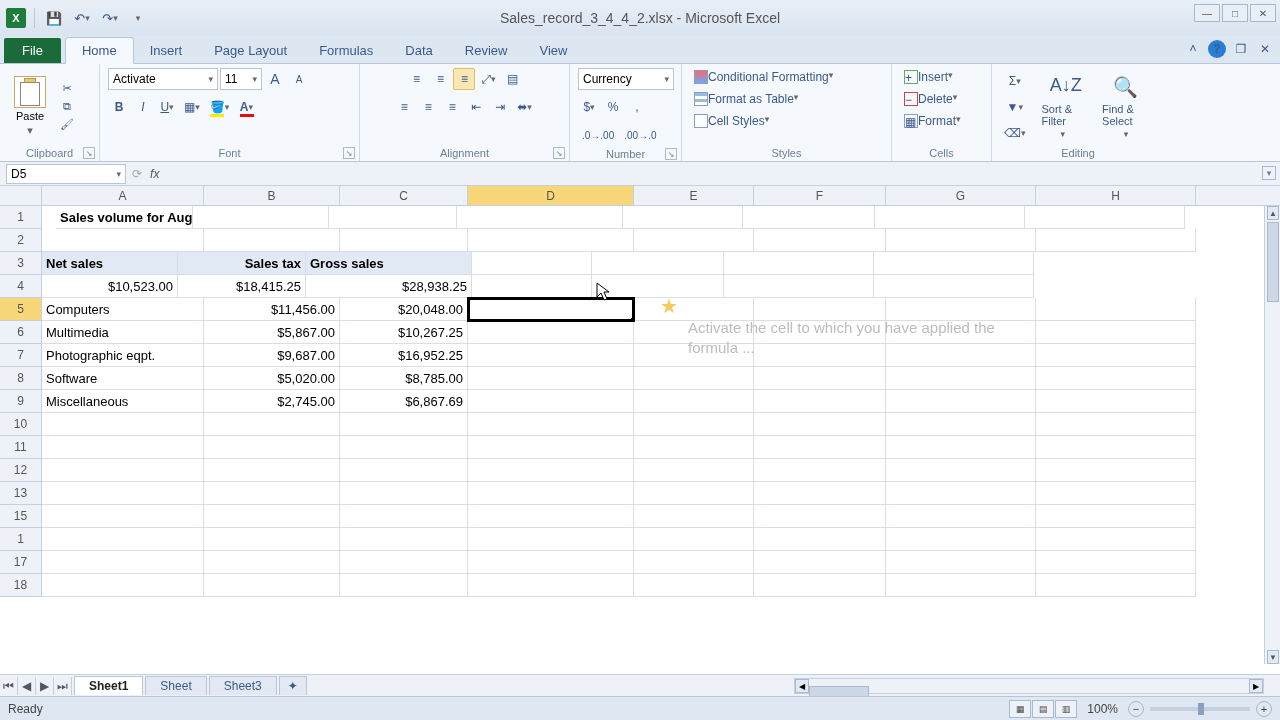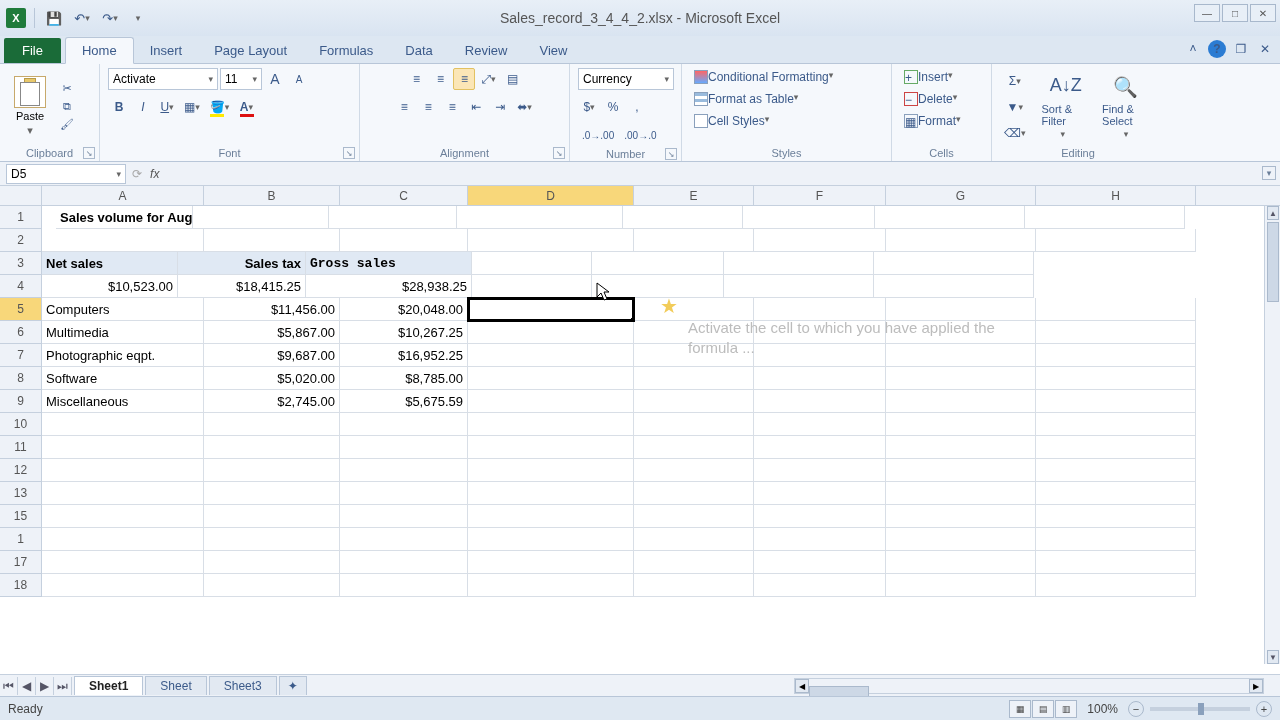--- a/index.html
+++ b/index.html
@@ -344,21 +344,21 @@
         <div class="cell" style="width: 166px;"></div>
         <div class="cell" style="width: 120px;"></div>
         <div class="cell" style="width: 132px;"></div>
         <div class="cell" style="width: 150px;"></div>
         <div class="cell" style="width: 160px;"></div>
       </div>
       <div class="row">
         <div class="rh">3</div>
         <div class="cell hdr" style="width: 136px;">Net sales</div>
         <div class="cell hdr r" style="width: 128px; justify-content: flex-end;">Sales tax</div>
-        <div class="cell hdr" style="width: 166px; font-family: Liberation Mono, monospace;">Gross sales</div>
+        <div class="cell hdr" style="width: 166px;">Gross sales</div>
         <div class="cell" style="width: 120px;"></div>
         <div class="cell" style="width: 132px;"></div>
         <div class="cell" style="width: 150px;"></div>
         <div class="cell" style="width: 160px;"></div>
       </div>
       <div class="row">
         <div class="rh">4</div>
         <div class="cell r" style="width: 136px;">$10,523.00</div>
         <div class="cell r" style="width: 128px;">$18,415.25</div>
         <div class="cell r" style="width: 166px;">$28,938.25</div>
@@ -408,21 +408,21 @@
         <div class="cell r" style="width: 166px;"></div>
         <div class="cell" style="width: 120px;"></div>
         <div class="cell" style="width: 132px;"></div>
         <div class="cell" style="width: 150px;"></div>
         <div class="cell" style="width: 160px;"></div>
       </div>
       <div class="row">
         <div class="rh">9</div>
         <div class="cell" style="width: 162px;">Miscellaneous</div>
         <div class="cell r" style="width: 136px;">$2,745.00</div>
-        <div class="cell r" style="width: 128px;">$5,675.59</div>
+        <div class="cell r" style="width: 128px;">$6,867.69</div>
         <div class="cell r" style="width: 166px;"></div>
         <div class="cell" style="width: 120px;"></div>
         <div class="cell" style="width: 132px;"></div>
         <div class="cell" style="width: 150px;"></div>
         <div class="cell" style="width: 160px;"></div>
       </div>
       <div class="row">
         <div class="rh">10</div>
         <div class="cell" style="width: 162px;"></div>
         <div class="cell" style="width: 136px;"></div>

